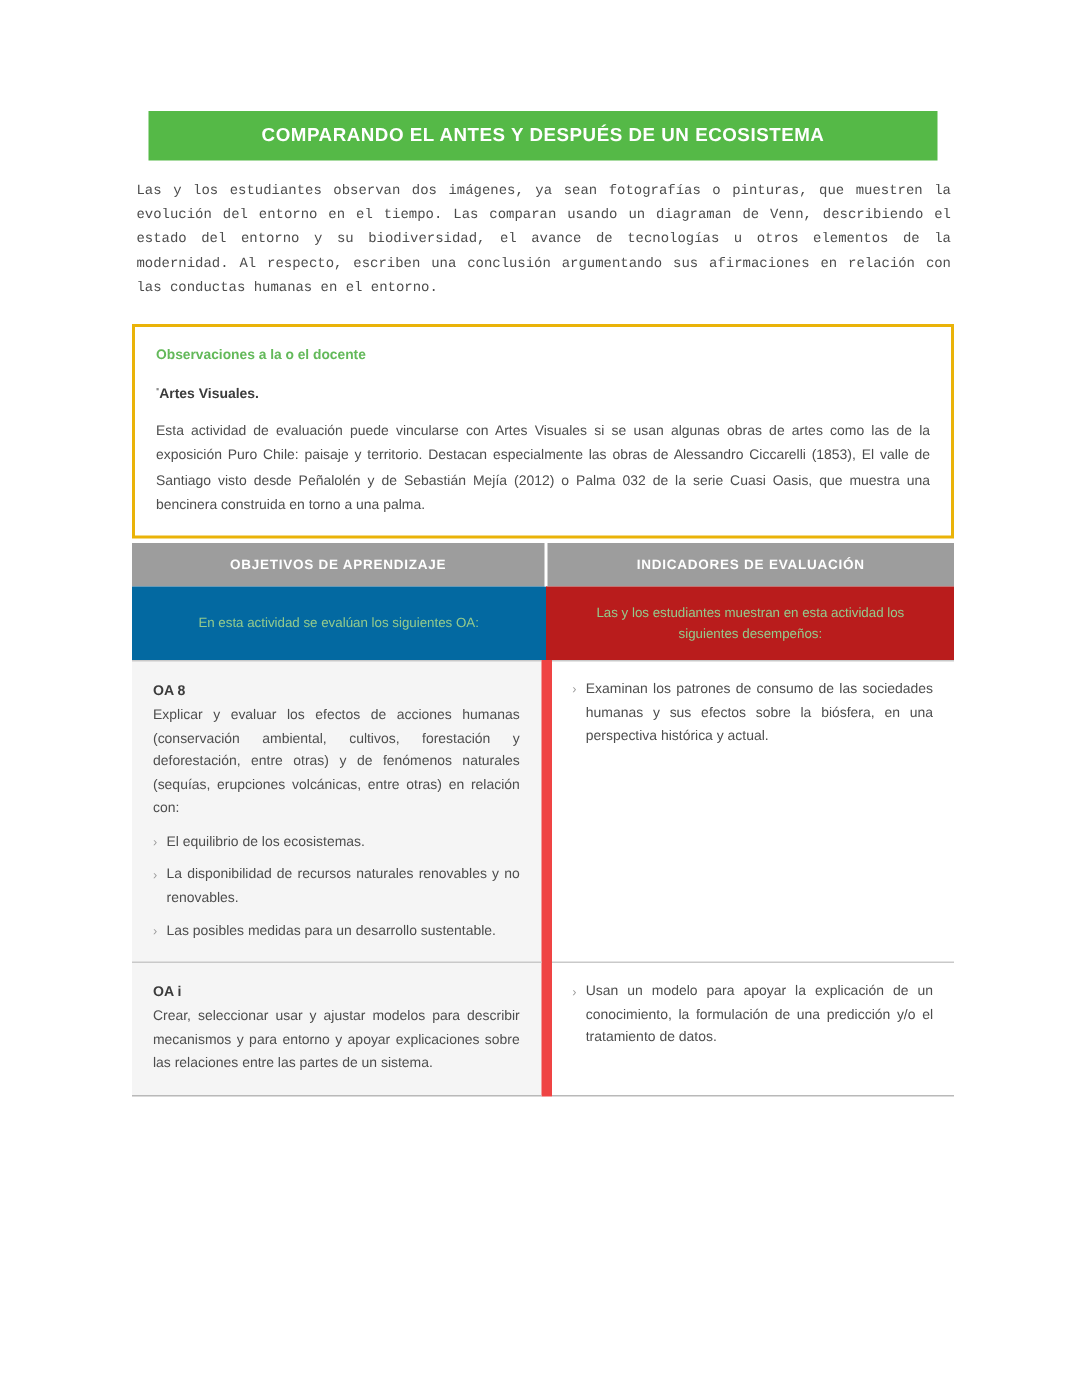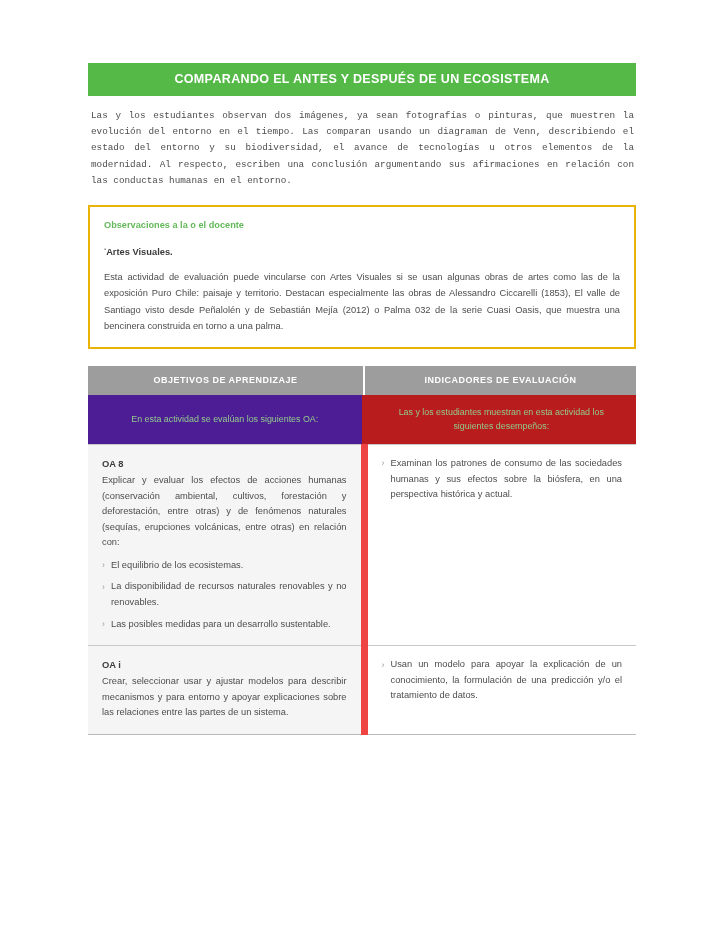--- a/index.html
+++ b/index.html
@@ -30,21 +30,21 @@
     width: 548px;
   }
 
   
   .title-banner {
     background: #55b947;
     height: 33px;
     display: flex;
     align-items: center;
     justify-content: center;
-    margin: 0;
+    margin: 11px;
   }
   .title-banner .title-text {
     color: #ffffff;
     font-size: 12.5px;
     font-weight: bold;
     letter-spacing: 0.35px;
     text-align: center;
     line-height: 1;
   }
 
@@ -96,21 +96,21 @@
   .obs-para {
     font-size: 9.3px;
     line-height: 16.2px;
     color: #4d4d4d;
     text-align: justify;
     margin: 0;
   }
 
   
   .oa-table {
-    margin-top: 17px;
+    margin-top: 3px;
     width: 548px;
     border-collapse: collapse;
     table-layout: fixed;
   }
   .oa-table col.col-left { width: 276px; }
   .oa-table col.col-right { width: 272px; }
 
   .oa-table th.head {
     background: #9d9d9d;
     color: #ffffff;
@@ -132,22 +132,22 @@
     line-height: 14px;
     color: #93ca8c;
     text-align: center;
     vertical-align: middle;
     padding: 10px 16px 11px 16px;
     height: 44px;
     box-sizing: border-box;
     border-bottom: 1px solid #c9c9c9;
   }
   .oa-table td.subhead.left-cell {
-    background: #4c1d95;
-    border-right: 5px solid #b91c1c;
+    background: #0369a1;
+    border-right: 1px solid #b91c1c;
   }
   .oa-table td.subhead.right-cell {
     background: #b91c1c;
   }
 
   .oa-table td.body-cell {
     vertical-align: top;
     padding: 11px 14px 13px 14px;
     font-size: 9.3px;
     line-height: 15.6px;

